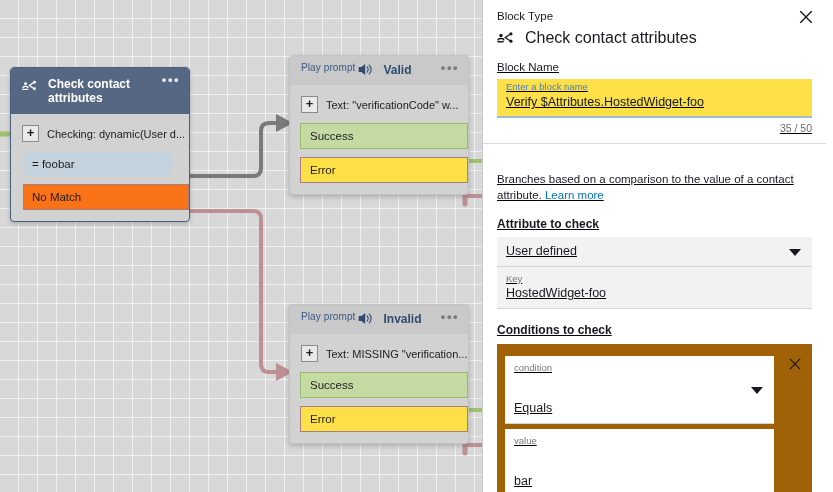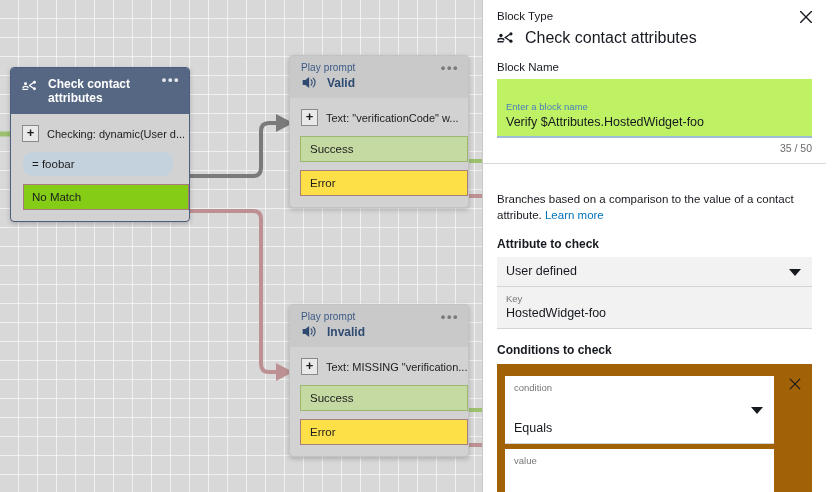--- a/index.html
+++ b/index.html
@@ -65,21 +65,21 @@
     background: #566783;
     color: #ffffff;
   }
   .node.prompt {
     border: 1px solid #c3c3c3;
     background: #d2d2d2;
   }
   .node.prompt .node-head {
     background: #c9c9c9;
     color: #2e4a70;
-    flex-direction: column;
+    flex-direction: row;
     gap: 2px;
     padding: 6px 11px 8px 11px;
   }
   .node-kicker {
     font-size: 10px;
     color: #3a5a86;
     letter-spacing: .1px;
   }
   .node-title {
     font-weight: bold;
@@ -130,36 +130,36 @@
   }
 
   .branch {
     margin: 8px 10px 0 10px;
     padding: 6px 9px;
     font-size: 11.5px;
     color: #1d1d1d;
     position: relative;
   }
   .branch.match   { background: #c4d2dd; margin-left: 12px; margin-right: 16px; border-radius: 9px; }
-  .branch.nomatch { background: #84cc16; border: 1px solid #a97d80; margin-left: 12px; margin-right: 0; padding-left: 8px;}
+  .branch.nomatch { background: #f97316; border: 1px solid #a97d80; margin-left: 12px; margin-right: 0; padding-left: 8px;}
   .branch.success { background: #c5d9a3; border: 1px solid #9ab86e; margin-right: 0; }
   .branch.error   { background: #fde047; border: 1px solid #a97d80; margin-right: 0; }
 
   
   #panel {
     position: absolute;
     left: 482px; top: 0;
     width: 344px;
     height: 492px;
     background: #ffffff;
     border-left: 1px solid #c9c9c9;
     box-sizing: border-box;
     overflow: hidden;
   }
-  .pad { padding: 0 14px; }
+  .pad { padding: 0 14px; text-decoration: underline; }
 
   .lbl-sm {
     font-size: 11.5px;
     color: #16191f;
     margin: 0;
   }
   .panel-head {
     padding: 10px 14px 0 14px;
     position: relative;
   }
@@ -178,23 +178,23 @@
     right: 11px;
     top: 8px;
     width: 18px; height: 18px;
     cursor: pointer;
   }
 
   .field-label { font-size: 11.5px; color: #16191f; }
 
   .tf {
     margin-top: 6px;
-    background: #bef264;
+    background: #fde047;
     border-bottom: 2px solid #9ebcd8;
-    padding: 22px 9px 5px 9px;
+    padding: 2px 9px 5px 9px;
     box-sizing: border-box;
   }
   .tf .tf-hint {
     font-size: 9.5px;
     color: #4a7ebb;
     line-height: 12px;
   }
   .tf .tf-val {
     font-size: 12.5px;
     color: #16191f;

